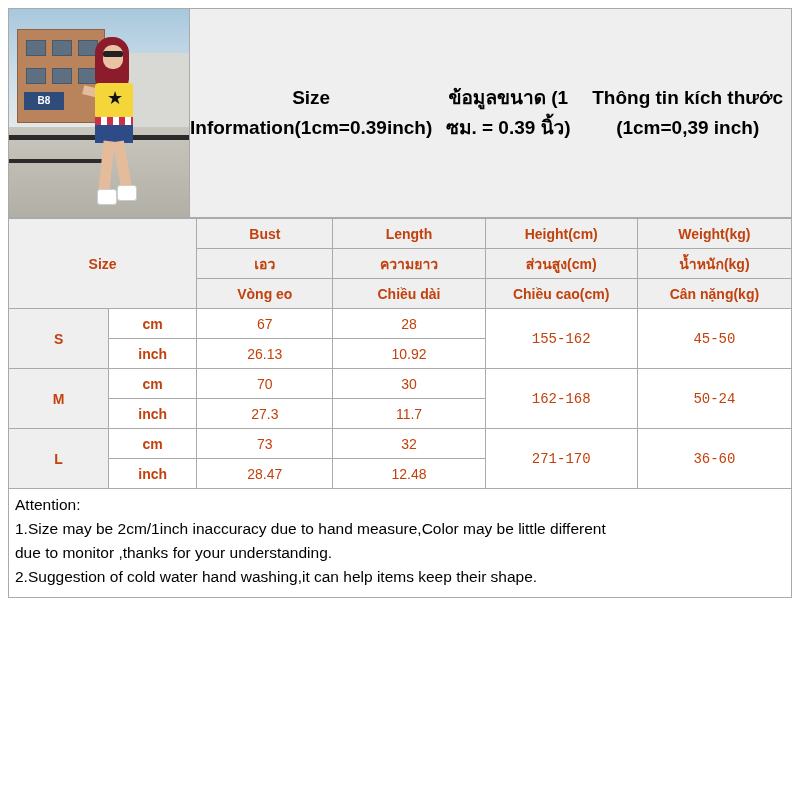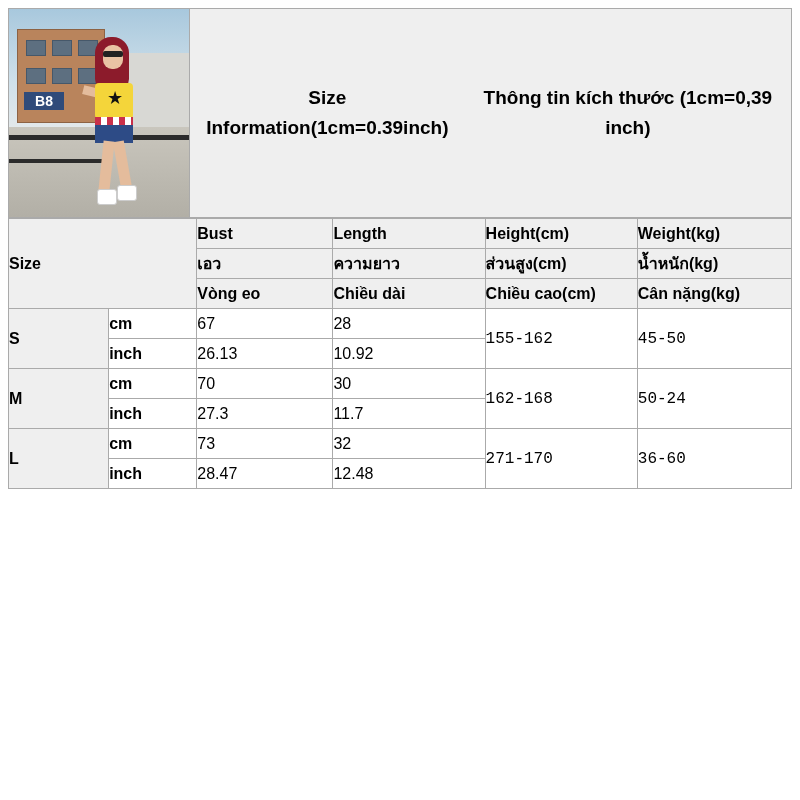--- a/index.html
+++ b/index.html
@@ -53,21 +53,21 @@
     border: 1px solid #46586a;
   }
   .ph-bldg .w1 { left: 8px; top: 10px; }
   .ph-bldg .w2 { left: 34px; top: 10px; }
   .ph-bldg .w3 { left: 60px; top: 10px; }
   .ph-bldg .w4 { left: 8px; top: 38px; }
   .ph-bldg .w5 { left: 34px; top: 38px; }
   .ph-bldg .w6 { left: 60px; top: 38px; }
   .ph-bldg .sign {
     position: absolute; left: 6px; top: 62px; width: 40px; height: 18px;
-    background: #2f4b7a; color: #ffffff; font-size: 14px;
+    background: #2f4b7a; color: #ffffff; font-size: 10px;
     text-align: center; line-height: 18px; font-weight: bold;
   }
   .ph-wall {
     position: absolute; left: 94px; top: 44px; width: 86px; height: 78px;
     background: #d8d8d4;
     border-left: 1px solid #bbbbb7;
   }
   .ph-ground {
     position: absolute; left: 0; top: 118px; width: 180px; height: 90px;
     background: linear-gradient(180deg, #c9c6bd 0%, #b2afa6 100%);
@@ -148,22 +148,23 @@
 
   
   table.size {
     border-collapse: collapse;
     width: 784px;
     margin-left: 8px;
     table-layout: fixed;
   }
   table.size td, table.size th {
     border: 1px solid #aaaaaa;
-    font-size: 16px;
-    color: #000000;
+    text-align: center;
+    font-size: 14px;
+    color: #c2410c;
     padding: 0;
     height: 29px;
   }
   .c-size   { width: 100px; }
   .c-unit   { width: 88px; }
   .c-bust   { width: 136px; }
   .c-length { width: 152px; }
   .c-height { width: 152px; }
   .c-weight { width: 154px; }
 
@@ -250,20 +251,21 @@
       <div class="ph-shorts"></div>
       <div class="ph-stripe"></div>
       <div class="ph-leg1"></div>
       <div class="ph-leg2"></div>
       <div class="ph-shoe1"></div>
       <div class="ph-shoe2"></div>
     </div>
 
     <div class="title-box">
       <div class="title-line">Size Information(1cm=0.39inch)</div>
+      <div class="title-line">ข้อมูลขนาด (1 ซม. = 0.39 นิ้ว)</div>
       <div class="title-line">Thông tin kích thước (1cm=0,39 inch)</div>
     </div>
   </div>
 
   <table class="size">
     <colgroup>
       <col class="c-size">
         <col class="c-unit">
         <col class="c-bust">
       <col class="c-length">
@@ -328,14 +330,20 @@
         <td class="spancell" rowspan="2">36-60</td>
       </tr>
       <tr>
         <td class="unitcell">inch</td>
         <td class="valcell">28.47</td>
         <td class="valcell">12.48</td>
       </tr>
     </tbody>
   </table>
 
+  <div class="attention">
+    <p>Attention:</p>
+    <p>1.Size may be 2cm/1inch inaccuracy due to hand measure,Color may be little different</p>
+    <p>due to monitor ,thanks for your understanding.</p>
+    <p>2.Suggestion of cold water hand washing,it can help items keep their shape.</p>
+  </div>
 
 </div>
 
 </body></html>

